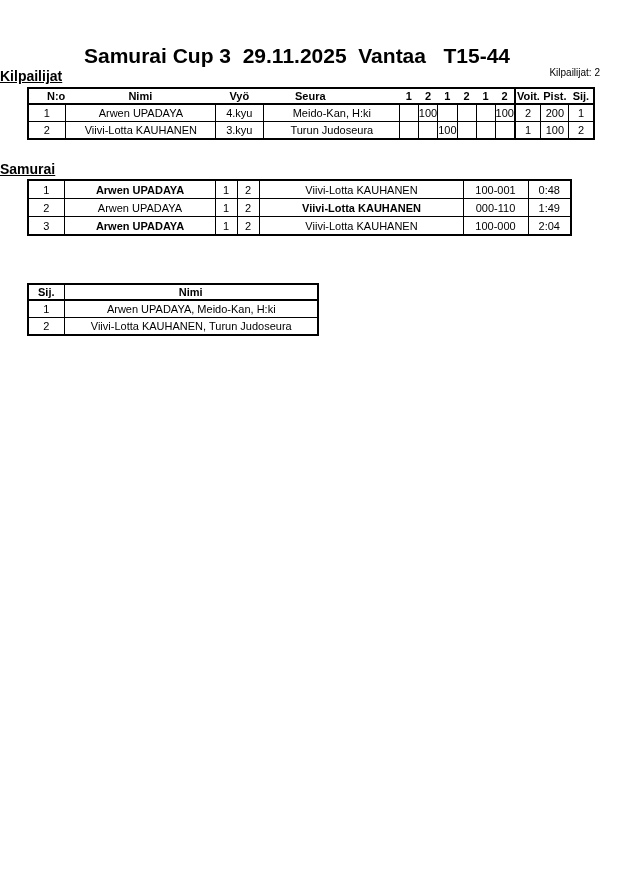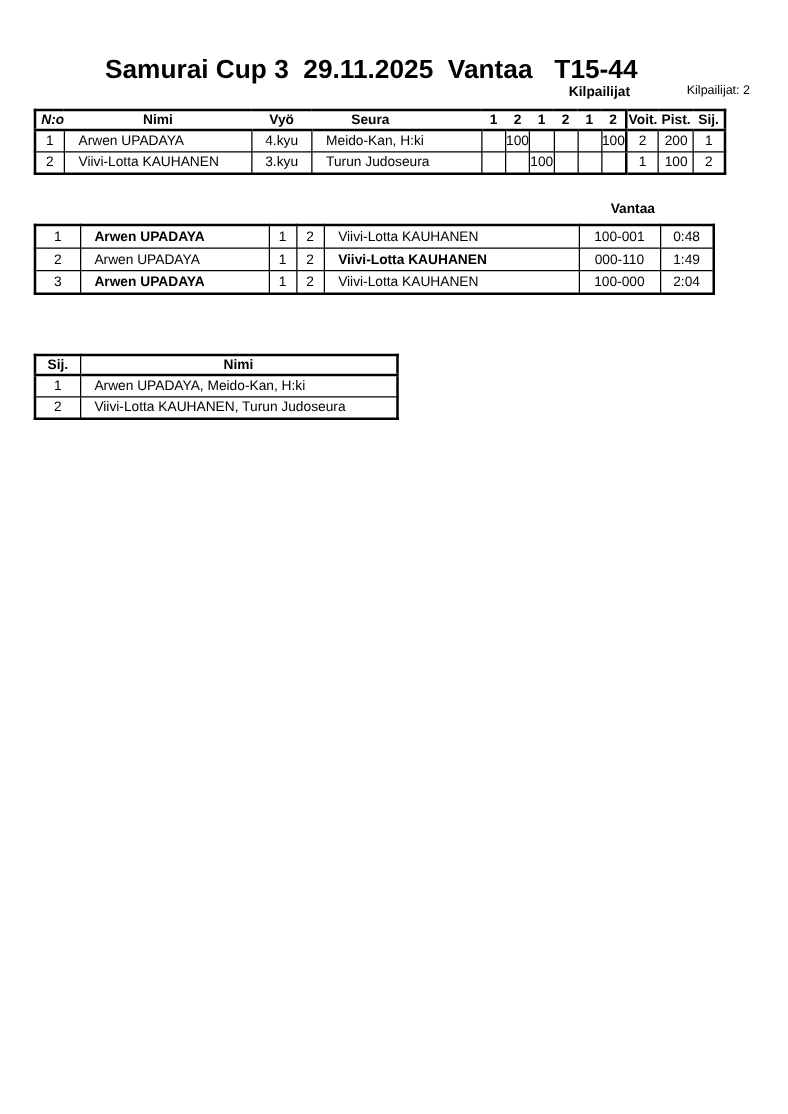--- a/index.html
+++ b/index.html
@@ -4,43 +4,43 @@
 <style>
   html,body { margin:0; padding:0; background:#ffffff; }
   .page {
     position:relative; width:630px; height:891px; background:#ffffff;
     font-family:"Liberation Sans", sans-serif; color:#000; overflow:hidden;
   }
   .doc-title {
     position:absolute; top:44px; left:0; width:594px; text-align:center;
     font-size:21px; font-weight:bold; white-space:pre;
   }
-  .section-title { position:absolute; font-size:11px; font-weight:bold; text-align:right; }
+  .section-title { position:absolute; font-size:14px; font-weight:bold; text-align:left;text-decoration:underline; }
   .st-kilpailijat { top:68px; left:0; width:504px; }
   .st-ottelut    { top:161px; left:0; width:524px; }
   .st-tulokset   { top:264px; left:0; width:340px; }
   .count-label {
     position:absolute; top:67px; left:430px; width:170px;
     text-align:right; font-size:10px;
   }
   table {
     position:absolute; border-collapse:collapse; table-layout:fixed;
     border:2px solid #000; font-size:11px;
   }
   th, td { padding:0; vertical-align:middle; overflow:hidden; white-space:nowrap; }
   th {
     border:none; border-bottom:2px solid #000;
     font-weight:bold; text-align:center;
   }
   td { border:1px solid #000; text-align:center; }
   .tl { border-left:2px solid #000 !important;text-align:center; }   
   .hr { border-right:1px solid #000; }             
   .hl { border-left:1px solid #000; }              
-  .l  { text-align:left; padding-left:11px; }
-  .hleft { text-align:center; padding-left:4px;font-style:italic; }
+  .l  { text-align:center; padding-left:1px; }
+  .hleft { text-align:center; padding-left:18px; }
   .pr40 { padding-right:42px;text-align:center; }
   .bold { font-weight:bold; }
   #t-kilpailijat { left:27px; top:87px; }
   #t-kilpailijat th { height:14px; }
   #t-kilpailijat td { height:16px; }
   #t-ottelut { left:27px; top:179px; }
   #t-ottelut th { height:11px; }
   #t-ottelut td { height:17px; }
   #t-tulokset { left:27px; top:283px; }
   #t-tulokset th { height:14px; }
@@ -113,21 +113,21 @@
       <td></td>
       <td></td>
       <td></td>
       <td class="tl">1</td>
       <td>100</td>
       <td>2</td>
     </tr>
   </tbody>
     </table>
 
-  <div class="section-title st-ottelut">Vantaa</div>
+  <div class="section-title st-ottelut">Samurai</div>
 
   <table id="t-ottelut">
     <colgroup>
       <col style="width:36px">
         <col style="width:151px">
         <col style="width:22px">
         <col style="width:22px">
       <col style="width:204px">
         <col style="width:65px">
         <col style="width:43px">

